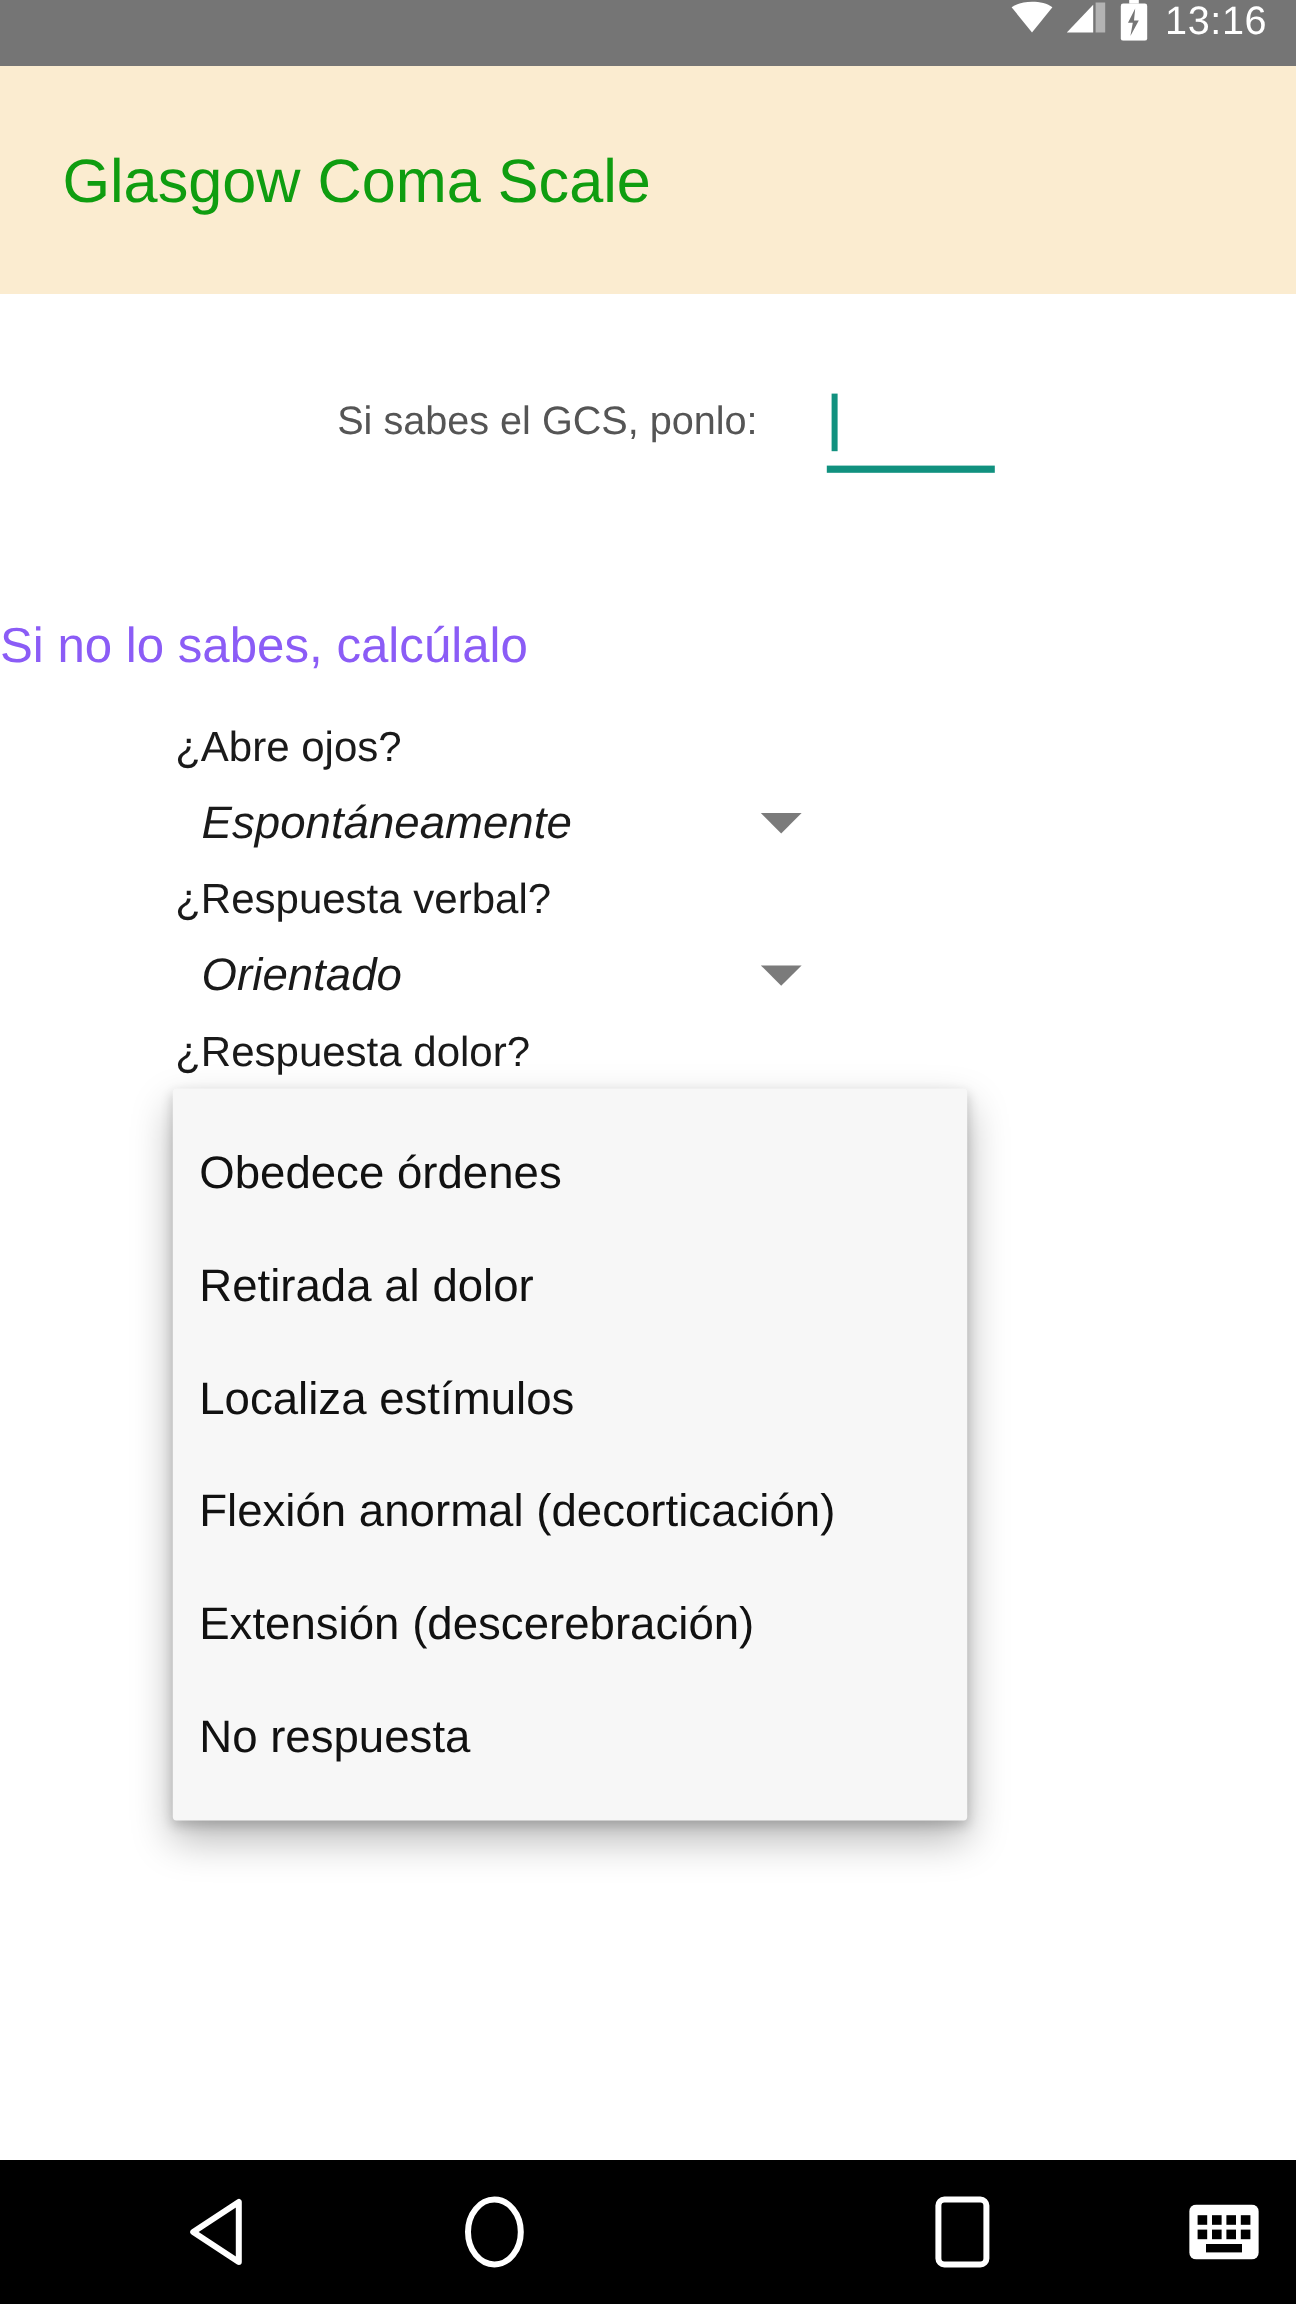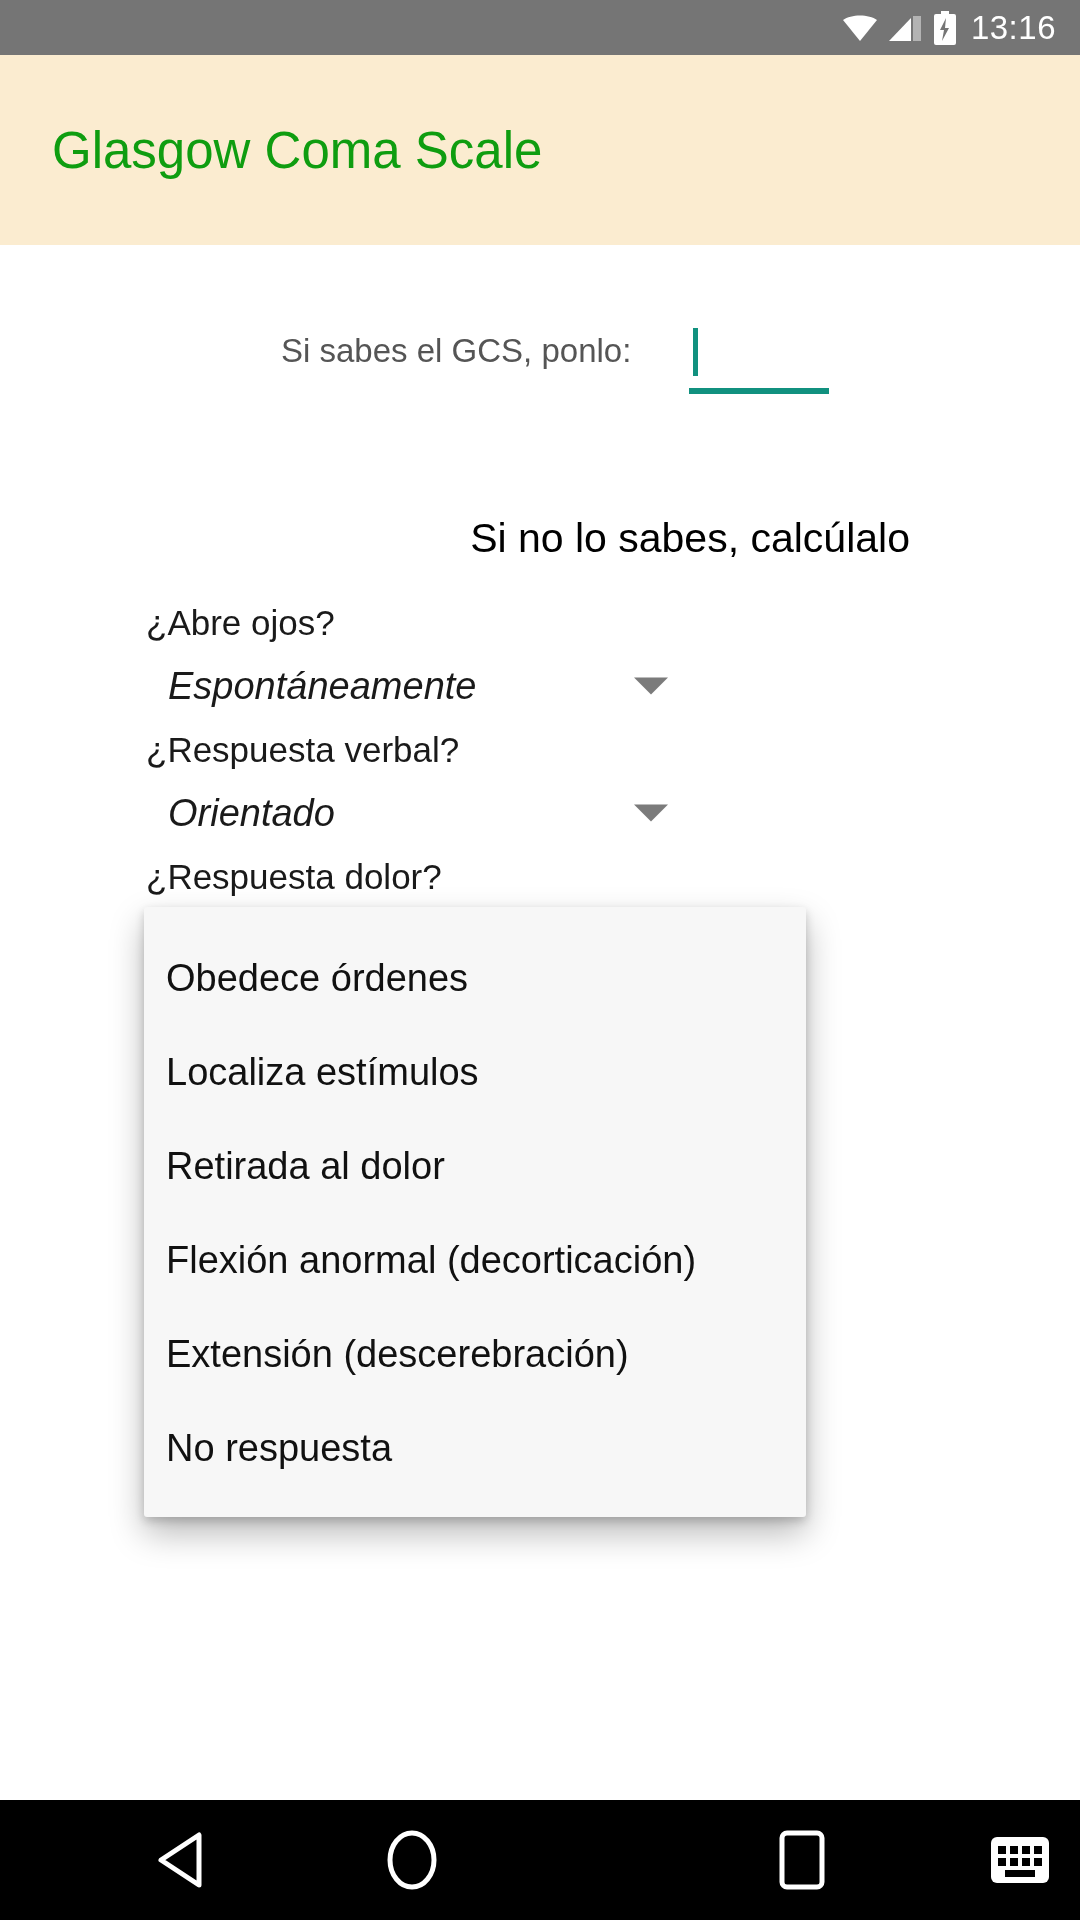--- a/index.html
+++ b/index.html
@@ -8,21 +8,21 @@
     background:#ffffff;
     font-family:"Liberation Sans", sans-serif;
     overflow:hidden;
   }
   #screen { position:relative; width:1080px; height:1920px; background:#ffffff; }
 
   
   .statusbar{
     position:absolute; top:0; left:0; width:1080px; height:55px;
     background:#757575;
-    display:flex; align-items:center; justify-content:flex-end;
+    display:flex; align-items:flex-start; justify-content:flex-end;
     padding-right:24px; gap:10px;
   }
   .sb-icon{ display:flex; align-items:center; }
   .wifi-glyph{ width:38px; height:28px; position:relative; }
   .wifi-glyph svg{ display:block; }
   .signal-glyph{ width:34px; height:28px; }
   .battery-glyph{ width:24px; height:34px; }
   .sb-time{
     color:#ffffff; font-size:33px; letter-spacing:0.5px;
     font-family:"Liberation Sans", sans-serif; line-height:1;
@@ -60,22 +60,22 @@
     font-family:"Liberation Sans", sans-serif;
   }
   .gcs-caret{
     position:absolute; left:4px; top:8px; width:5px; height:48px; background:#11917f;
   }
   .gcs-underline{
     position:absolute; left:0; top:68px; width:140px; height:6px; background:#11917f;
   }
 
   .calc-heading{
-    position:absolute; top:270px; left:0; width:910px; text-align:right;
-    font-size:41px; color:#000000;
+    position:absolute; top:270px; left:0; width:910px; text-align:left;
+    font-size:41px; color:#8b5cf6;
   }
 
   .form{ position:absolute; top:360px; left:0; width:860px; }
 
   .q-label{
     font-size:35px; color:#1a1a1a; padding-left:146px; line-height:1.0;
     margin-bottom:10px;
   }
   .spinner{
     position:relative; height:72px; display:flex; align-items:center;
@@ -175,22 +175,22 @@
       <div class="spinner">
         <span class="spinner-value"></span>
         <span class="spinner-arrow"></span>
       </div>
 
     </div>
   </div>
 
   <div class="dropdown">
     <div class="dd-item">Obedece órdenes</div>
+    <div class="dd-item">Retirada al dolor</div>
     <div class="dd-item">Localiza estímulos</div>
-    <div class="dd-item">Retirada al dolor</div>
     <div class="dd-item">Flexión anormal (decorticación)</div>
     <div class="dd-item">Extensión (descerebración)</div>
     <div class="dd-item">No respuesta</div>
   </div>
 
   <div class="navbar">
     <div class="nav-btn nav-back">
       <svg width="52" height="58" viewBox="0 0 52 58">
         <path d="M44 4 L44 54 L6 29 Z" fill="none" stroke="#ffffff" stroke-width="5" stroke-linejoin="round"></path>
       </svg>

